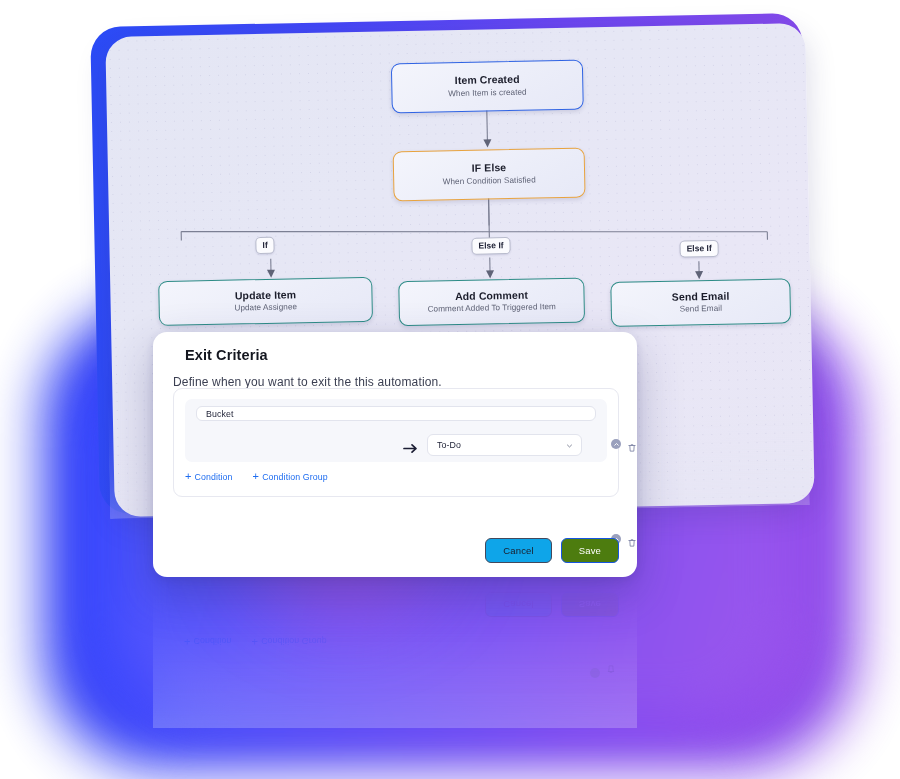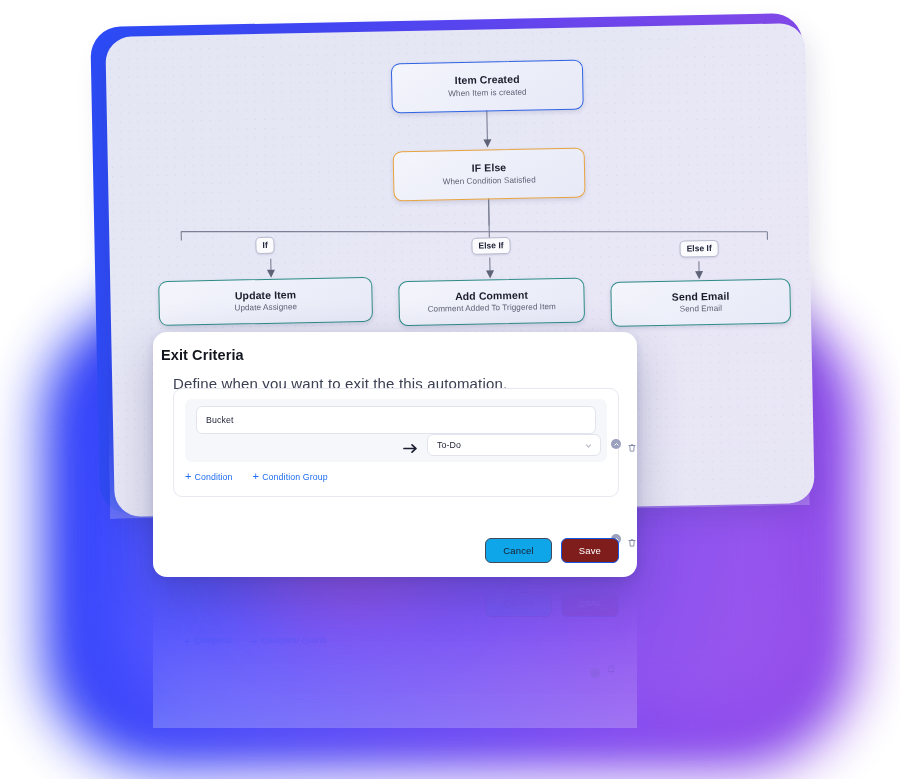--- a/index.html
+++ b/index.html
@@ -103,44 +103,44 @@
   .chip-elseif-2{left:570px;top:215px;}
 
   
   .modal{
     position:absolute;left:153px;top:332px;width:484px;height:245px;
     background:#ffffff;border-radius:14px;
     box-shadow:0 18px 45px rgba(45,45,110,.30), 0 3px 10px rgba(45,45,110,.14);
     z-index:6;
   }
   .modal-title{
-    position:absolute;left:8px;top:15px;
+    position:absolute;left:32px;top:15px;
     font-size:14.5px;font-weight:700;color:#14161f;letter-spacing:.1px;
   }
   .modal-desc{
     position:absolute;left:20px;top:43px;
-    font-size:15px;color:#3b3f52;letter-spacing:.15px;
+    font-size:12px;color:#3b3f52;letter-spacing:.15px;
   }
 
   .cond-card{
     position:absolute;left:20px;top:56px;width:444px;height:107px;
     border:1px solid #e7e8f0;border-radius:9px;background:#ffffff;
   }
   .cond-inner{
     position:absolute;left:11px;top:10px;width:422px;height:63px;
     background:#f6f7fb;border-radius:7px;
   }
   .fld{
     position:absolute;background:#ffffff;border:1px solid #e2e4ed;border-radius:6px;
     font-size:8.8px;color:#23263a;display:flex;align-items:center;
     padding:0 9px;box-sizing:border-box;letter-spacing:.1px;
   }
-  .fld-bucket{left:11px;top:7px;width:400px;height:28px;}
+  .fld-bucket{left:11px;top:7px;width:400px;height:15px;}
   .fld-op{left:11px;top:35px;width:198px;height:22px;}
-  .fld-val{left:242px;top:35px;width:174px;height:22px;}
+  .fld-val{left:242px;top:35px;width:155px;height:22px;}
   .chev{
     position:absolute;right:8px;top:50%;transform:translateY(-50%);
     width:7px;height:7px;
   }
   .arrow-mid{
     position:absolute;left:216px;top:41px;width:20px;height:11px;
     color:#1b1d33;
   }
 
   .addrow{position:absolute;left:11px;top:82px;display:flex;gap:20px;align-items:center;}
@@ -158,21 +158,21 @@
     background:#9aa0bd;border-radius:50%;
     display:flex;align-items:center;justify-content:center;
   }
 
   .modal-actions{position:absolute;right:18px;bottom:14px;display:flex;gap:9px;}
   .btn{
     font-size:9.5px;border-radius:6px;padding:7px 17px;cursor:pointer;
     letter-spacing:.15px;line-height:1;box-sizing:border-box;
   }
   .btn-cancel{background:#0ea5e9;border:1px solid #43485c;color:#1b1d2b;}
-  .btn-save{background:#7f1d1d;border:1px solid #1655e2;color:#fff;font-weight:500;}
+  .btn-save{background:#4d7c0f;border:1px solid #1655e2;color:#fff;font-weight:500;}
 
   
   .reflection{
     position:absolute;left:153px;top:578px;width:484px;height:150px;
     z-index:5;
     transform:scaleY(-1);
     opacity:.38;
     -webkit-mask-image:linear-gradient(to top,transparent 5%,rgba(0,0,0,.85) 95%);
             mask-image:linear-gradient(to top,transparent 5%,rgba(0,0,0,.85) 95%);
     overflow:hidden;

